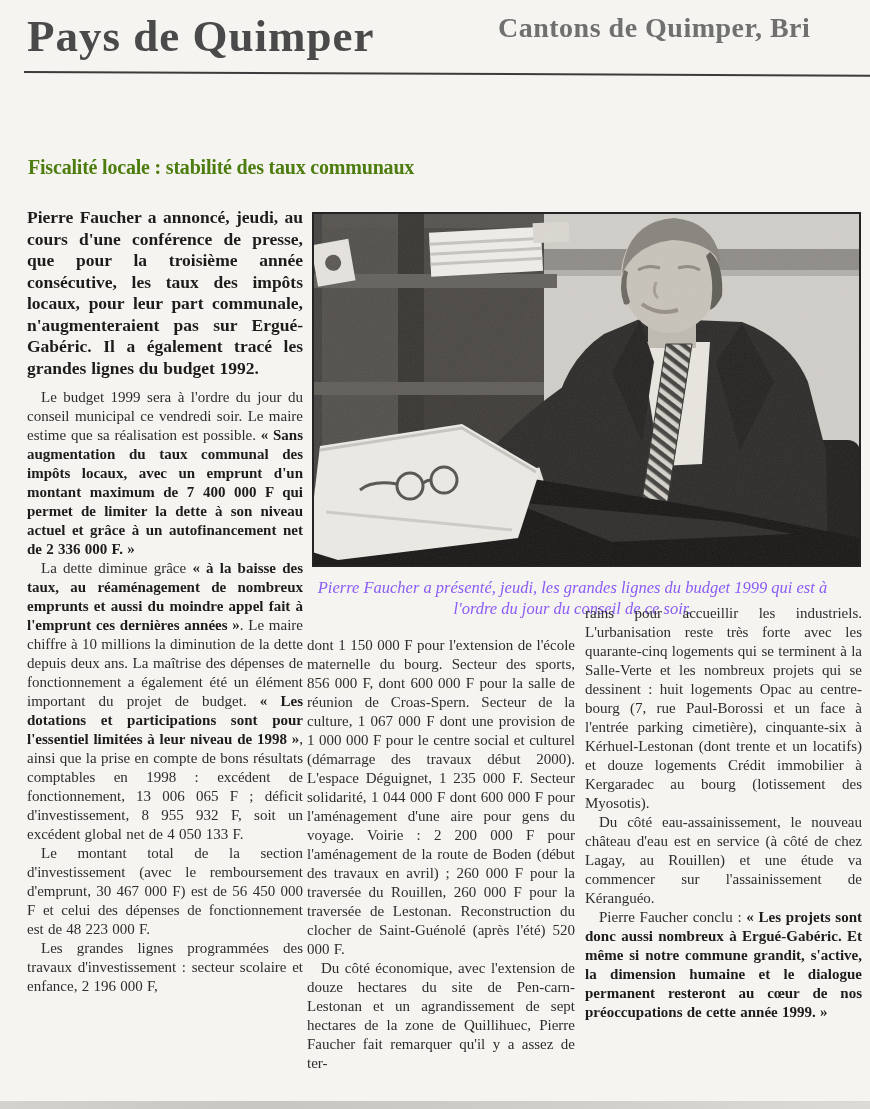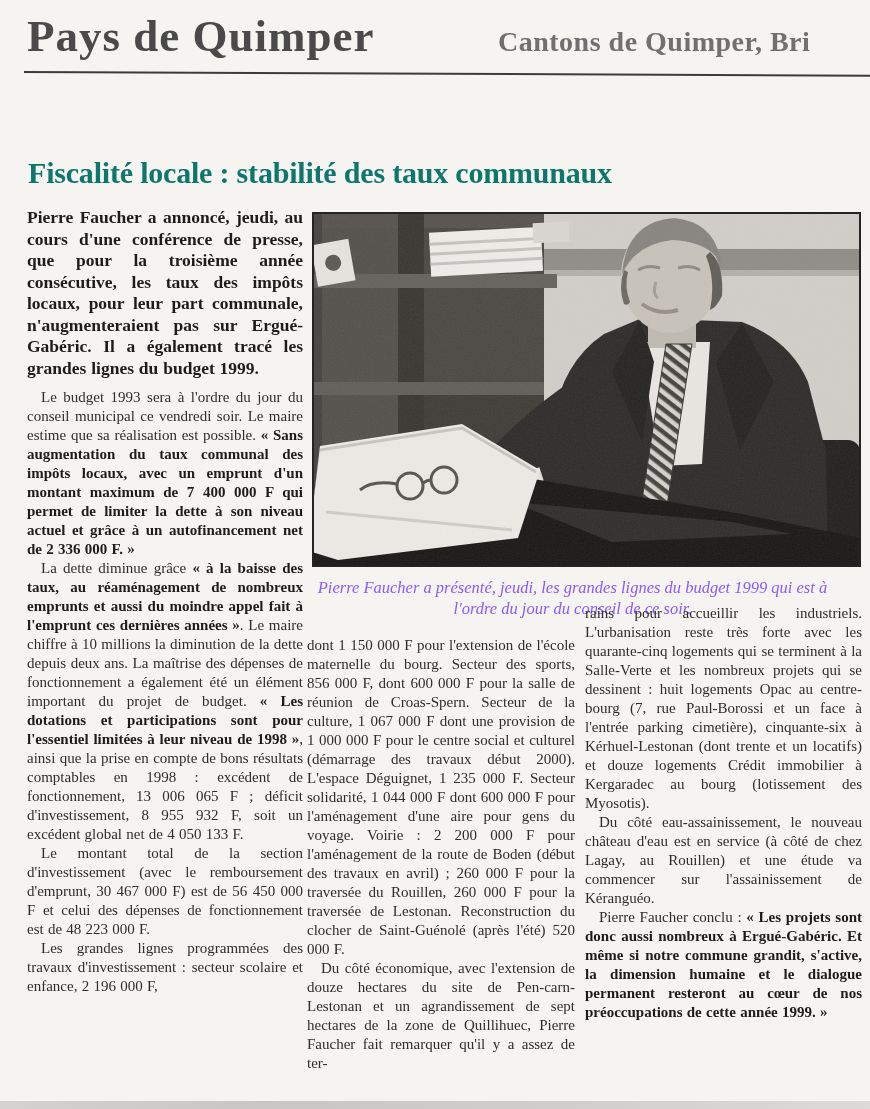--- a/index.html
+++ b/index.html
@@ -12,36 +12,36 @@
     font-family:Liberation Serif, serif;
     color:#2b2b2b;
   }
   
   .masthead-title{
     position:absolute;left:27px;top:10px;
     font-size:45px;font-weight:bold;letter-spacing:1px;
     color:#4a4a4a;white-space:nowrap;
   }
   .masthead-subtitle{
-    position:absolute;left:498px;top:26px;
+    position:absolute;left:498px;top:12px;
     font-size:28px;font-weight:bold;letter-spacing:.5px;
     color:#707070;white-space:nowrap;
   }
   .masthead-rule{
     position:absolute;left:24px;top:71px;width:846px;height:2px;
     background:#3b3b3b;transform:rotate(.25deg);transform-origin:left center;
   }
   
   .kicker{
     position:absolute;left:28px;top:104px;
     font-size:23px;font-weight:800;color:#151515;letter-spacing:.2px;
   }
   .headline{
     position:absolute;left:28px;top:156px;
-    font-size:30px;font-weight:800;color:#0f766e;letter-spacing:-.2px;
+    font-size:20px;font-weight:800;color:#4d7c0f;letter-spacing:-.2px;
     white-space:nowrap;
   }
   
   .col{
     position:absolute;
     text-align:justify;
     font-size:15px;line-height:19px;
     color:#2e2d2c;
     hyphens:auto;-webkit-hyphens:auto;
     word-spacing:.5px;
@@ -78,22 +78,22 @@
 
 <div class="page">
 
   <div class="masthead-title">Pays de Quimper</div>
   <div class="masthead-subtitle">Cantons de Quimper, Bri</div>
   <div class="masthead-rule"></div>
 
   <div class="headline">Fiscalité locale : stabilité des taux communaux</div>
 
   <div class="col col-left">
-      <p class="lead"><span class="b">Pierre Faucher a annoncé, jeudi, au cours d'une conférence de presse, que pour la troisième année consécutive, les taux des impôts locaux, pour leur part communale, n'augmenteraient pas sur Ergué-Gabéric. Il a également tracé les grandes lignes du budget 1999.</span></p>
-      <p class="indent"><span>Le budget 1993 sera à l'ordre du jour du conseil municipal ce vendredi soir. Le maire estime que sa réalisation est possible. </span><span class="b">« Sans augmentation du taux communal des impôts locaux, avec un emprunt d'un montant maximum de 7 400 000 F qui permet de limiter la dette à son niveau actuel et grâce à un autofinancement net de 2 336 000 F. »</span></p>
+      <p class="lead"><span class="b">Pierre Faucher a annoncé, jeudi, au cours d'une conférence de presse, que pour la troisième année consécutive, les taux des impôts locaux, pour leur part communale, n'augmenteraient pas sur Ergué-Gabéric. Il a également tracé les grandes lignes du budget 1992.</span></p>
+      <p class="indent"><span>Le budget 1999 sera à l'ordre du jour du conseil municipal ce vendredi soir. Le maire estime que sa réalisation est possible. </span><span class="b">« Sans augmentation du taux communal des impôts locaux, avec un emprunt d'un montant maximum de 7 400 000 F qui permet de limiter la dette à son niveau actuel et grâce à un autofinancement net de 2 336 000 F. »</span></p>
       <p class="indent"><span>La dette diminue grâce </span><span class="b">« à la baisse des taux, au réaménagement de nombreux emprunts et aussi du moindre appel fait à l'emprunt ces dernières années »</span><span>. Le maire chiffre à 10 millions la diminution de la dette depuis deux ans. La maîtrise des dépenses de fonctionnement a également été un élément important du projet de budget. </span><span class="b">« Les dotations et participations sont pour l'essentiel limitées à leur niveau de 1998 »</span><span>, ainsi que la prise en compte de bons résultats comptables en 1998 : excédent de fonctionnement, 13 006 065 F ; déficit d'investissement, 8 955 932 F, soit un excédent global net de 4 050 133 F.</span></p>
       <p class="indent"><span>Le montant total de la section d'investissement (avec le remboursement d'emprunt, 30 467 000 F) est de 56 450 000 F et celui des dépenses de fonctionnement est de 48 223 000 F.</span></p>
       <p class="indent"><span>Les grandes lignes programmées des travaux d'investissement : secteur scolaire et enfance, 2 196 000 F,</span></p>
     </div>
 
   <div class="photo">
     <svg viewBox="0 0 549 355" preserveAspectRatio="none" aria-hidden="true">
       <defs>
         <pattern id="tiePat" width="9" height="9" patternUnits="userSpaceOnUse" patternTransform="rotate(38)">
           <rect width="9" height="9" fill="#d6d2cb"></rect>

